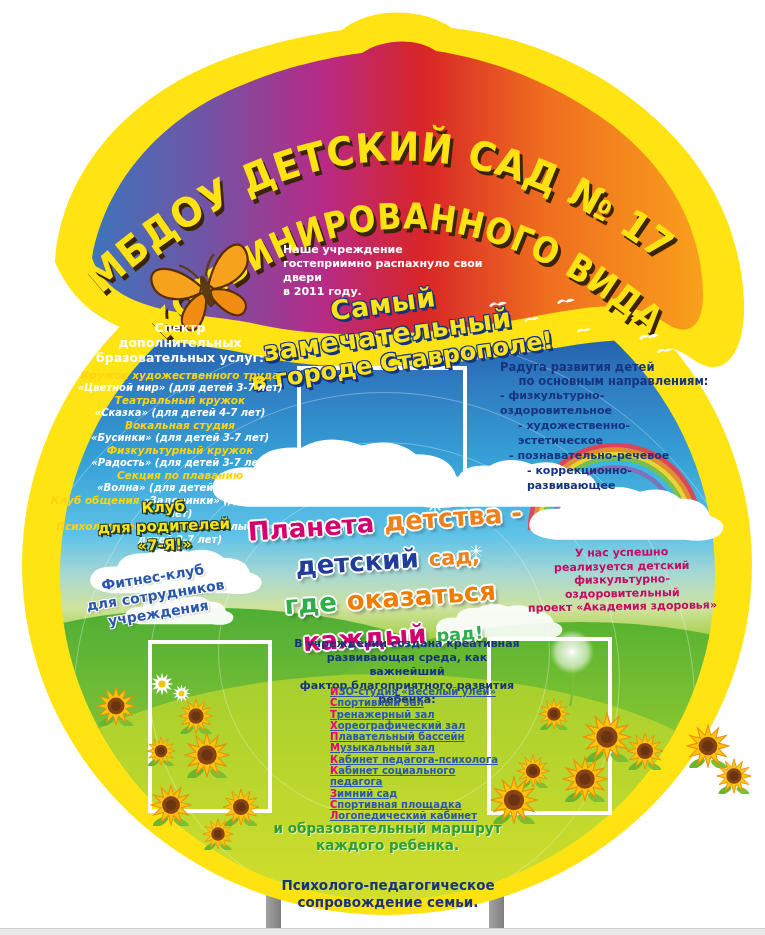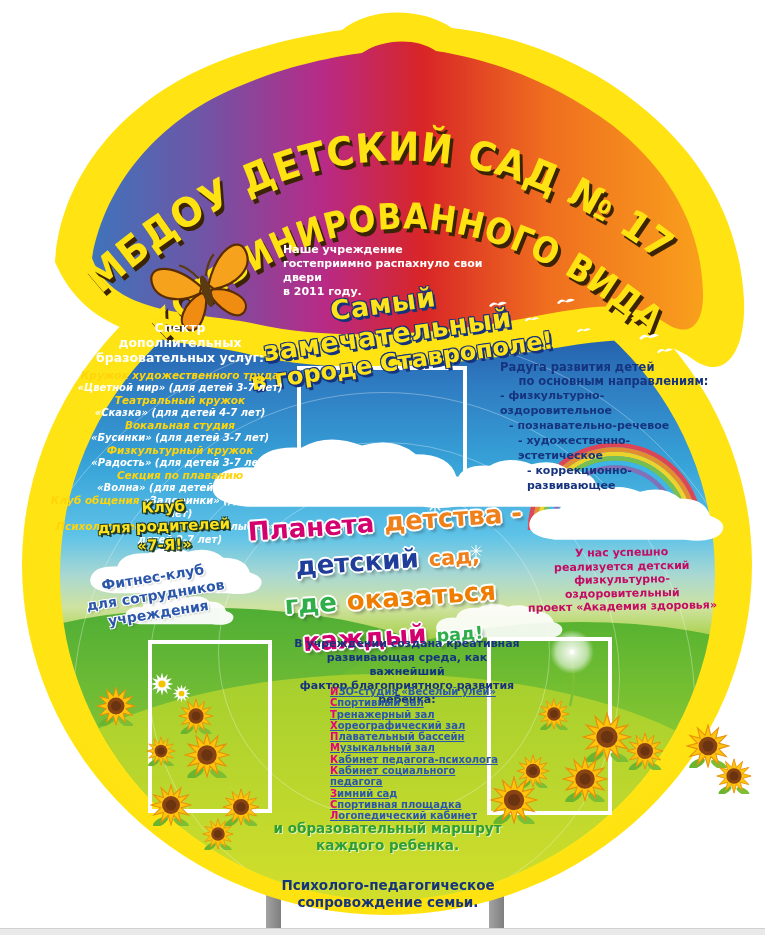--- a/index.html
+++ b/index.html
@@ -204,22 +204,22 @@
       </div>
   </div>
 
   <div class="txt directions">
     <div class="dir-head">
       <div>Радуга развития детей</div>
       <div class="h2">по основным направлениям:</div>
     </div>
     <div>
         <div class="dir-item" style="padding-left: 0px;">- физкультурно-оздоровительное</div>
+        <div class="dir-item" style="padding-left: 18px;">- художественно-эстетическое</div>
         <div class="dir-item" style="padding-left: 9px;">- познавательно-речевое</div>
-        <div class="dir-item" style="padding-left: 18px;">- художественно-эстетическое</div>
         <div class="dir-item" style="padding-left: 27px;">- коррекционно-развивающее</div>
       </div>
   </div>
 
   <div class="frame" style="left:297px;top:366px;width:162px;height:126px"></div>
   <div class="frame" style="left:148px;top:640px;width:116px;height:165px"></div>
   <div class="frame" style="left:487px;top:637px;width:117px;height:170px"></div>
 
   <svg class="decor" style="left:520px;top:438px" width="190" height="92" viewBox="0 0 190 92">
     <g fill="none" stroke-width="4.6" opacity=".9">

